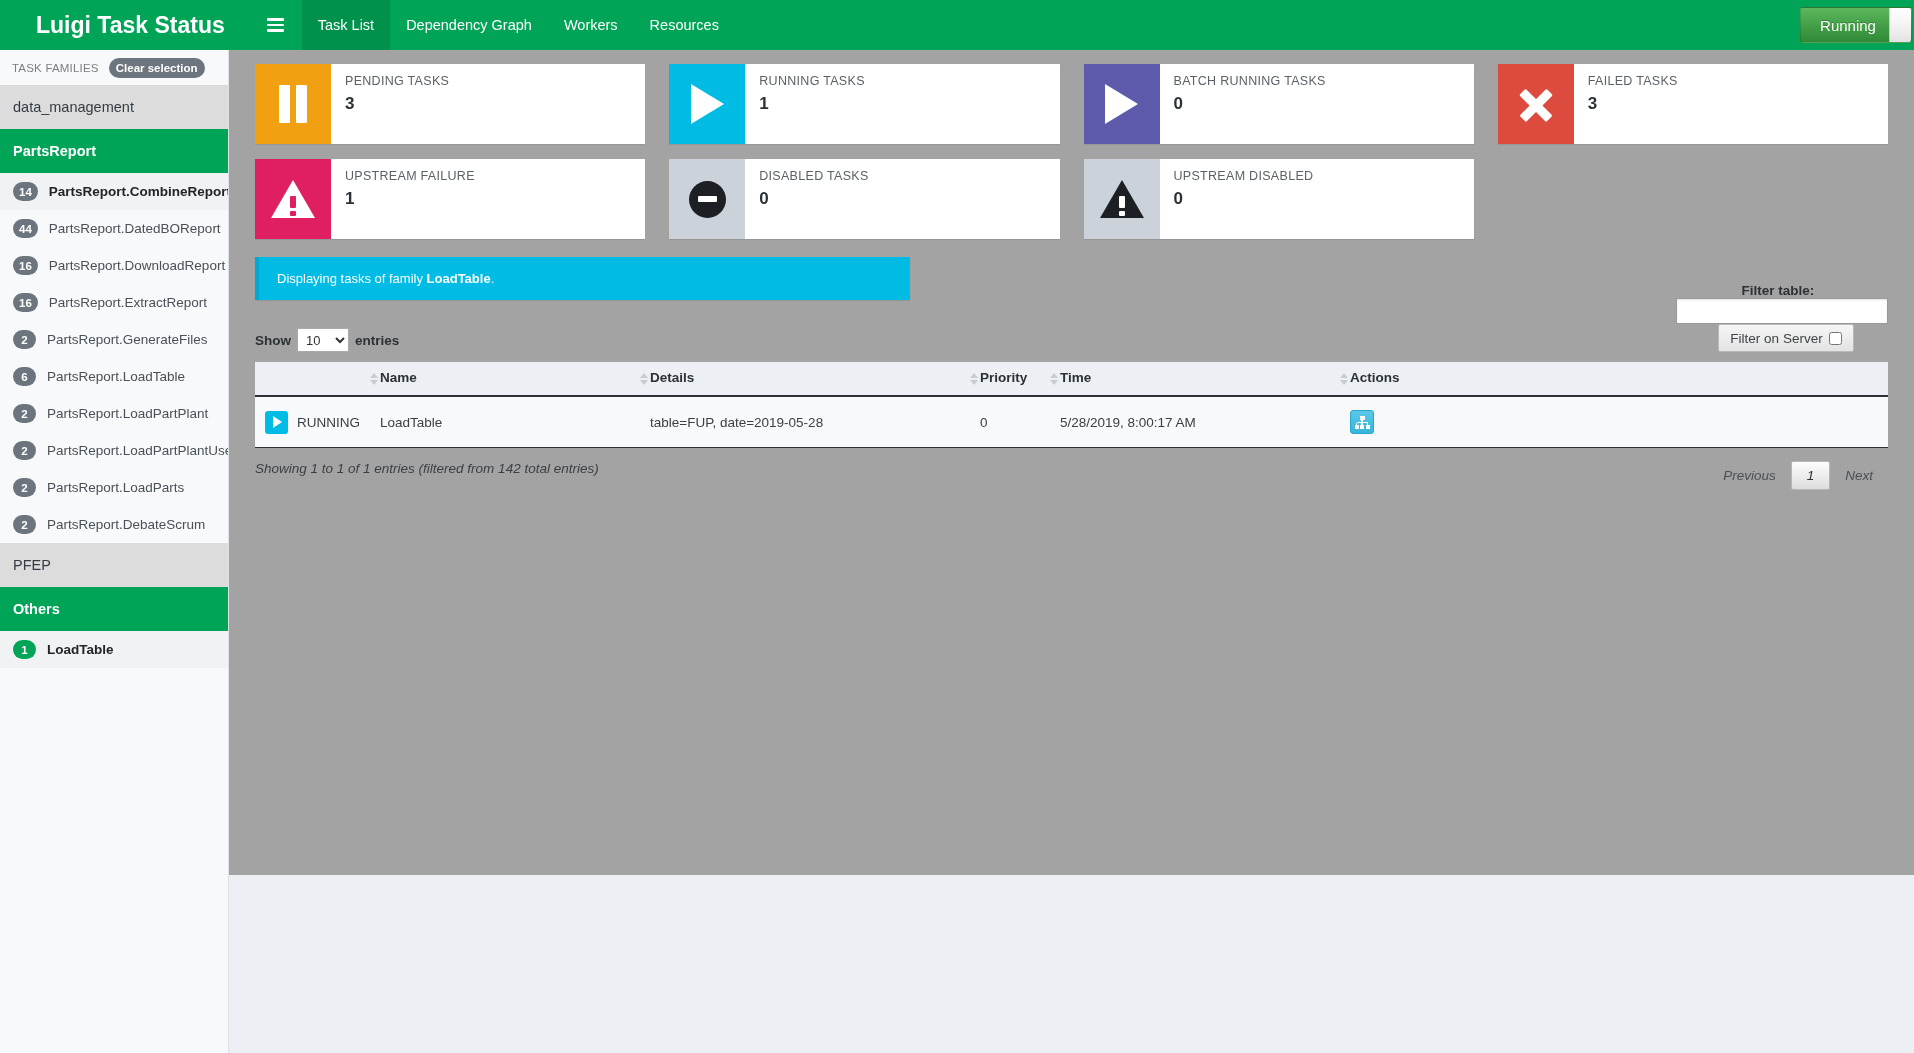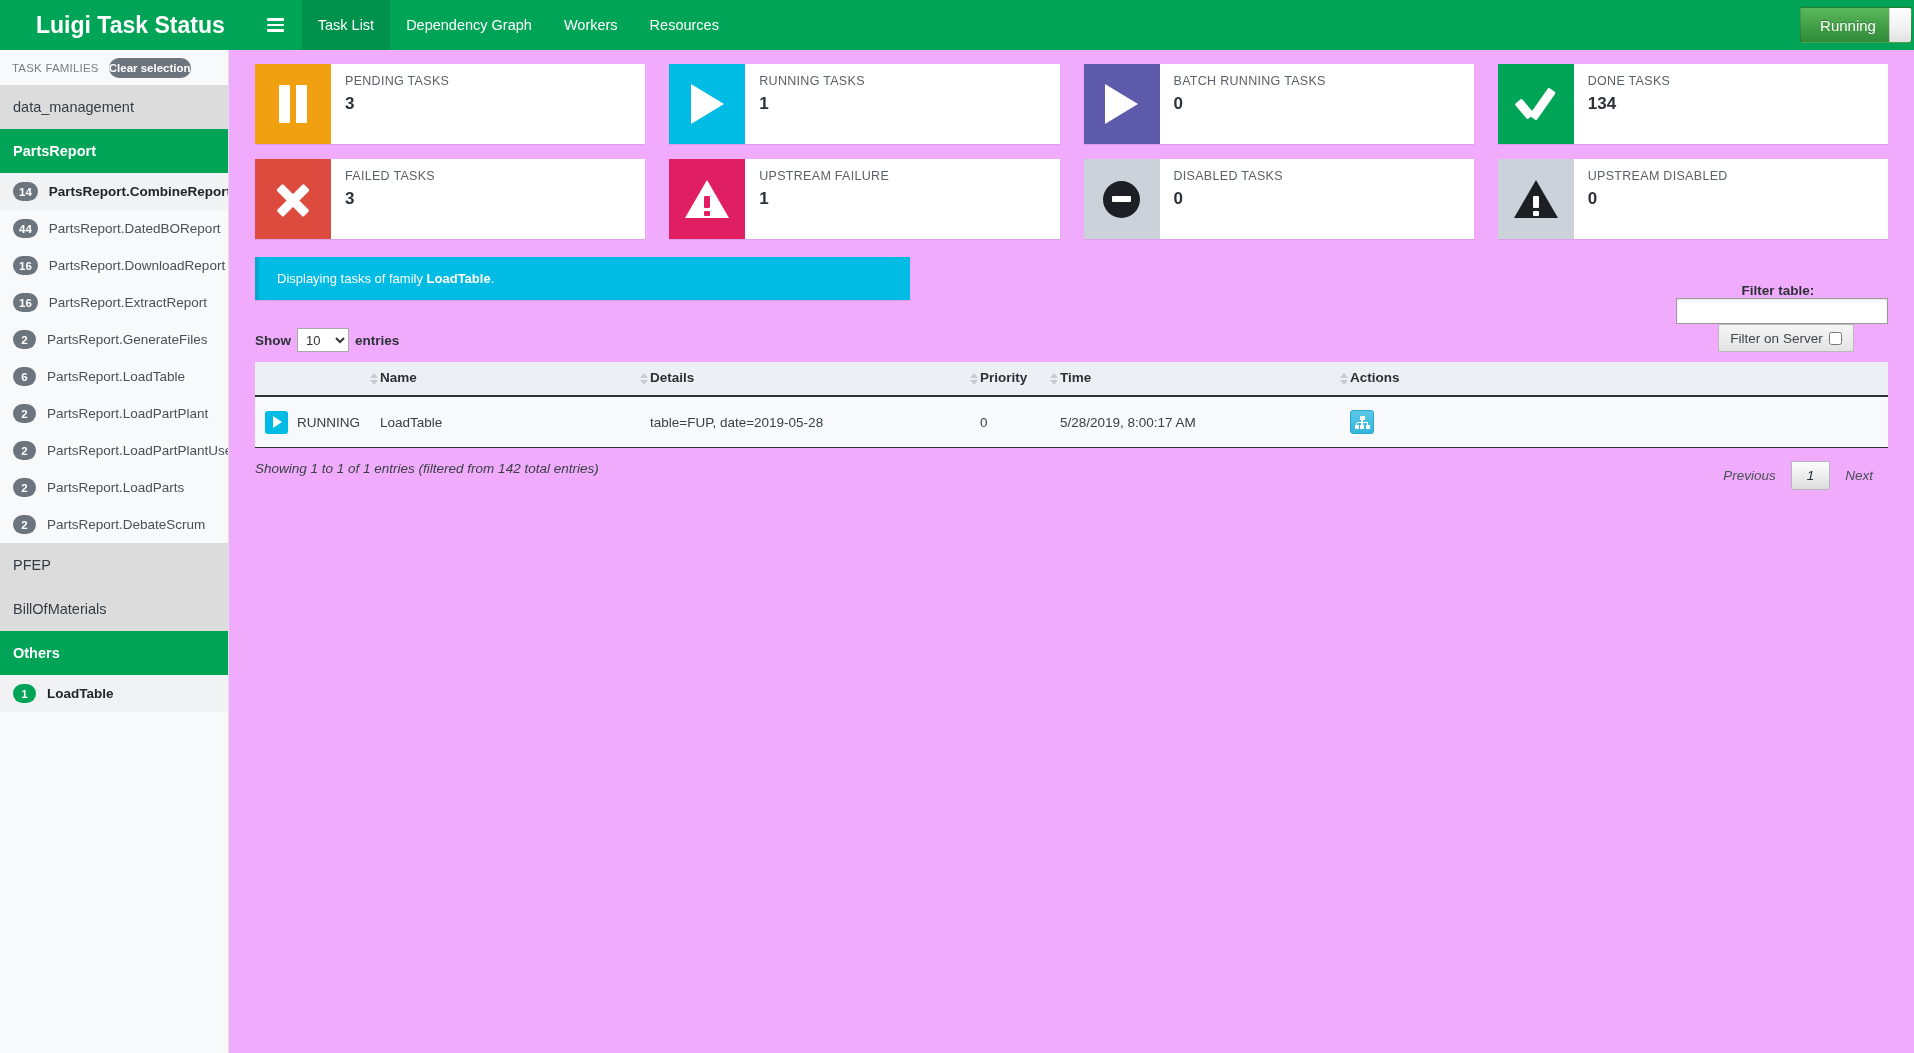--- a/index.html
+++ b/index.html
@@ -93,21 +93,21 @@
     padding: 0 10px 0 12px;
     gap: 10px;
     background: #f8f9fa;
   }
   .sidebar-title {
     font-size: 11.5px; color: #7b7f84; letter-spacing: .2px;
   }
   .clear-selection {
     background: #6c757d; color: #fff;
     font-size: 11.5px; font-weight: bold;
-    padding: 4px 0;
+    padding: 4px 7px;
     border-radius: 11px;
     cursor: pointer;
     white-space: nowrap;
   }
   .fam-group {
     background: #dcdcdc;
     color: #333c44;
     font-size: 14.5px;
     height: 44px;
     display: flex; align-items: center;
@@ -137,22 +137,22 @@
     font-size: 11.5px; font-weight: bold;
     display: inline-flex; align-items: center; justify-content: center;
     padding: 0 6px;
     flex: 0 0 auto;
   }
   .badge.green { background: #00a457; }
 
   
   .main {
     position: absolute; top: 50px; left: 229px;
-    width: 1685px; height: 1003px;
-    background: #f0abfc;
+    width: 1685px; height: 825px;
+    background: #a3a3a3;
     overflow: hidden;
   }
   .cards {
     display: grid;
     grid-template-columns: repeat(4, 1fr);
     gap: 15px 24px;
     padding: 14px 26px 0 26px;
   }
   .card {
     display: flex;
@@ -440,21 +440,20 @@
   <div class="fam-item">
     <span class="badge">2</span>
     <span>PartsReport.LoadParts</span>
   </div>
   <div class="fam-item">
     <span class="badge">2</span>
     <span>PartsReport.DebateScrum</span>
   </div>
 
   <div class="fam-group">PFEP</div>
-  <div class="fam-group">BillOfMaterials</div>
   <div class="fam-group selected">Others</div>
 
   <div class="fam-item active">
     <span class="badge green">1</span>
     <span>LoadTable</span>
   </div>
 </div>
 
 <div class="main">
 
@@ -486,32 +485,20 @@
     <div class="card">
       <div class="card-icon" style="background:#5d59ab">
         <div class="ic-play"></div>
       </div>
       <div class="card-body">
         <div class="card-label">BATCH RUNNING TASKS</div>
         <div class="card-value">0</div>
       </div>
     </div>
 
-    <div class="card">
-      <div class="card-icon" style="background:#00a457">
-        <div class="ic-check">
-            <i></i>
-            <i></i>
-          </div>
-      </div>
-      <div class="card-body">
-        <div class="card-label">DONE TASKS</div>
-        <div class="card-value">134</div>
-      </div>
-    </div>
 
     <div class="card">
       <div class="card-icon" style="background:#dc4b3e">
         <div class="ic-x">
             <i></i>
             <i></i>
           </div>
       </div>
       <div class="card-body">
         <div class="card-label">FAILED TASKS</div>

